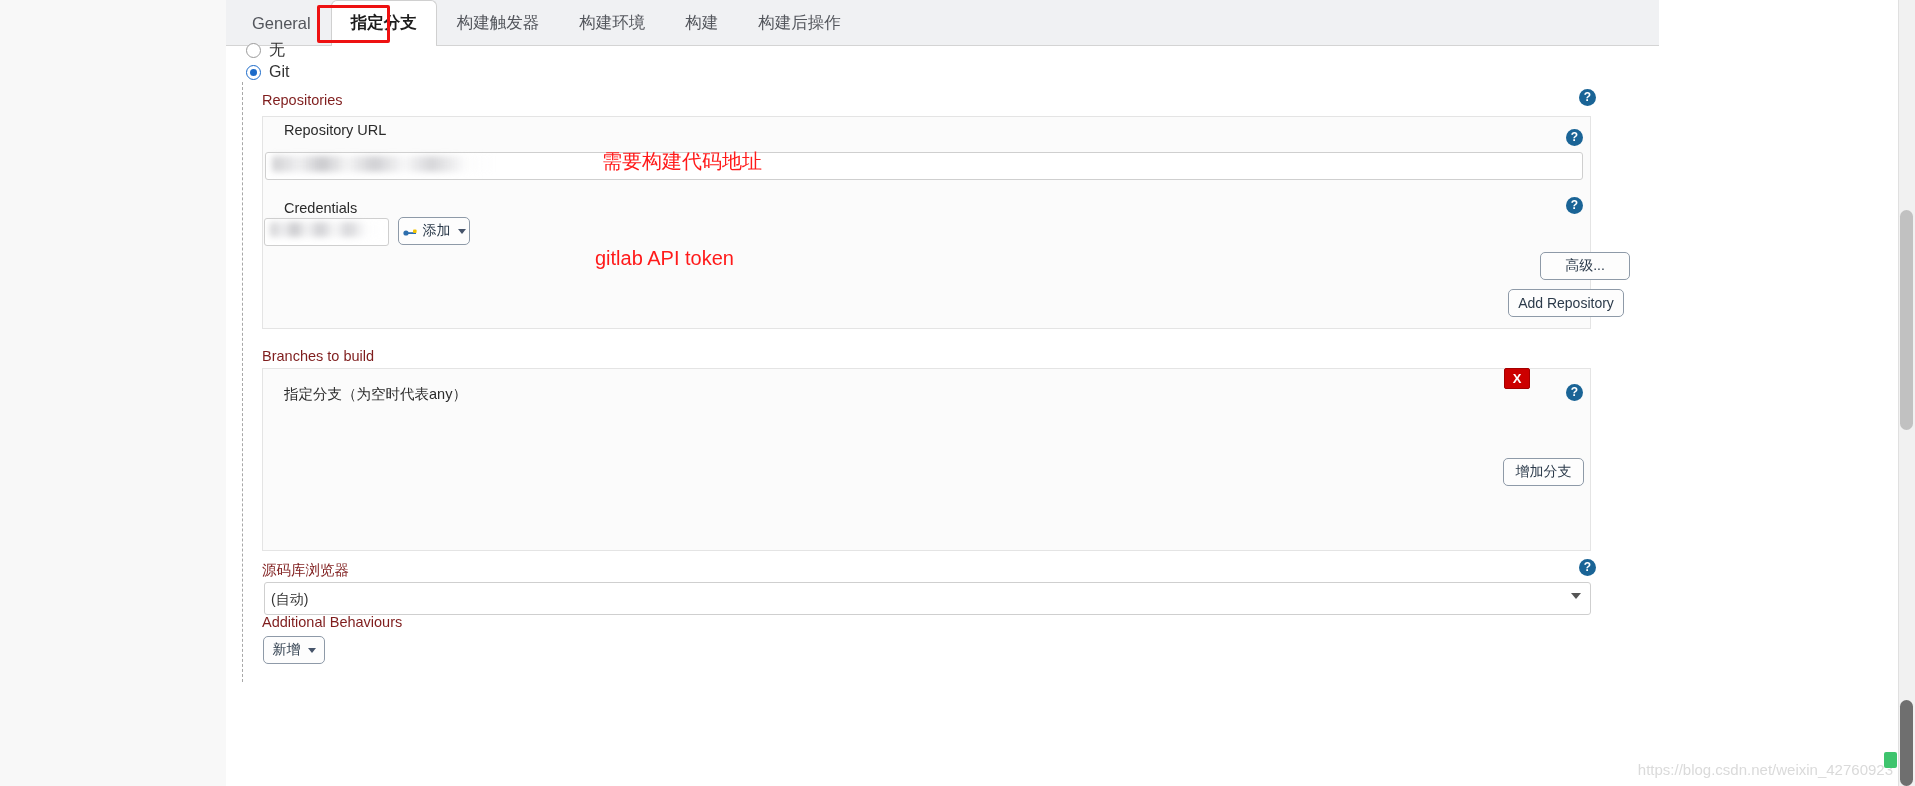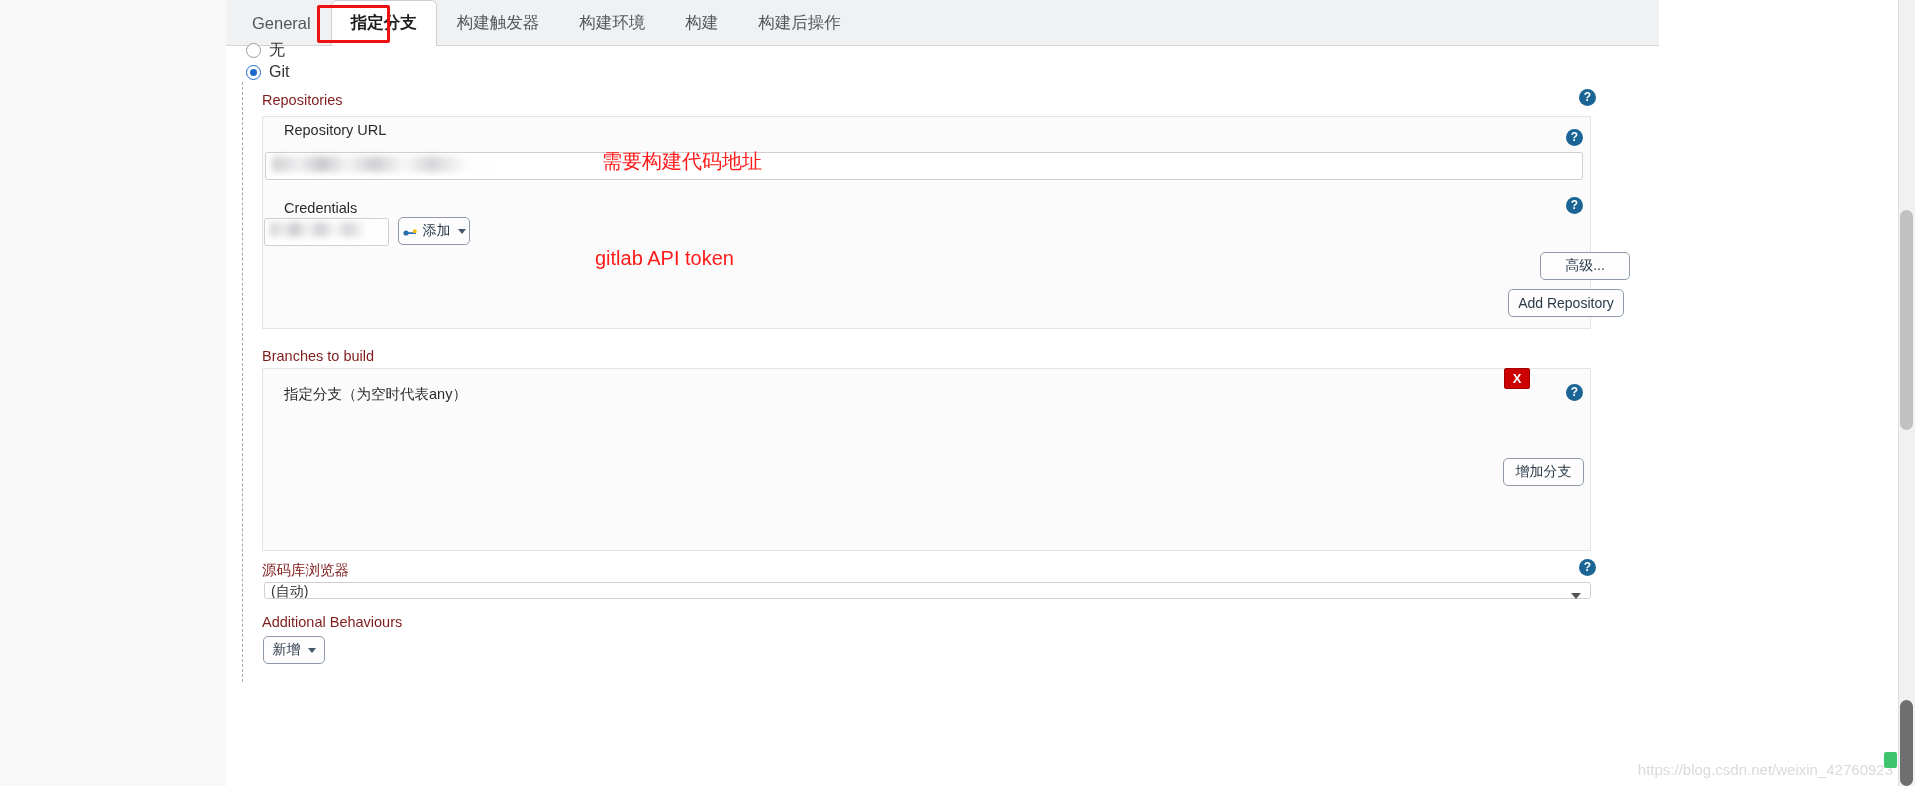--- a/index.html
+++ b/index.html
@@ -242,21 +242,21 @@
     color: #fff;
     font-size: 13px;
     font-weight: bold;
     line-height: 19px;
     text-align: center;
     cursor: pointer;
   }
 
   select.sel {
     position: absolute;
-    height: 17px;
+    height: 33px;
     border: 1px solid #cfcfcf;
     border-radius: 3px;
     background: #ffffff;
     font-size: 14px;
     font-family: "Liberation Sans", sans-serif;
     color: #333;
     padding: 0 6px;
     outline: none;
     appearance: none;
     -webkit-appearance: none;

